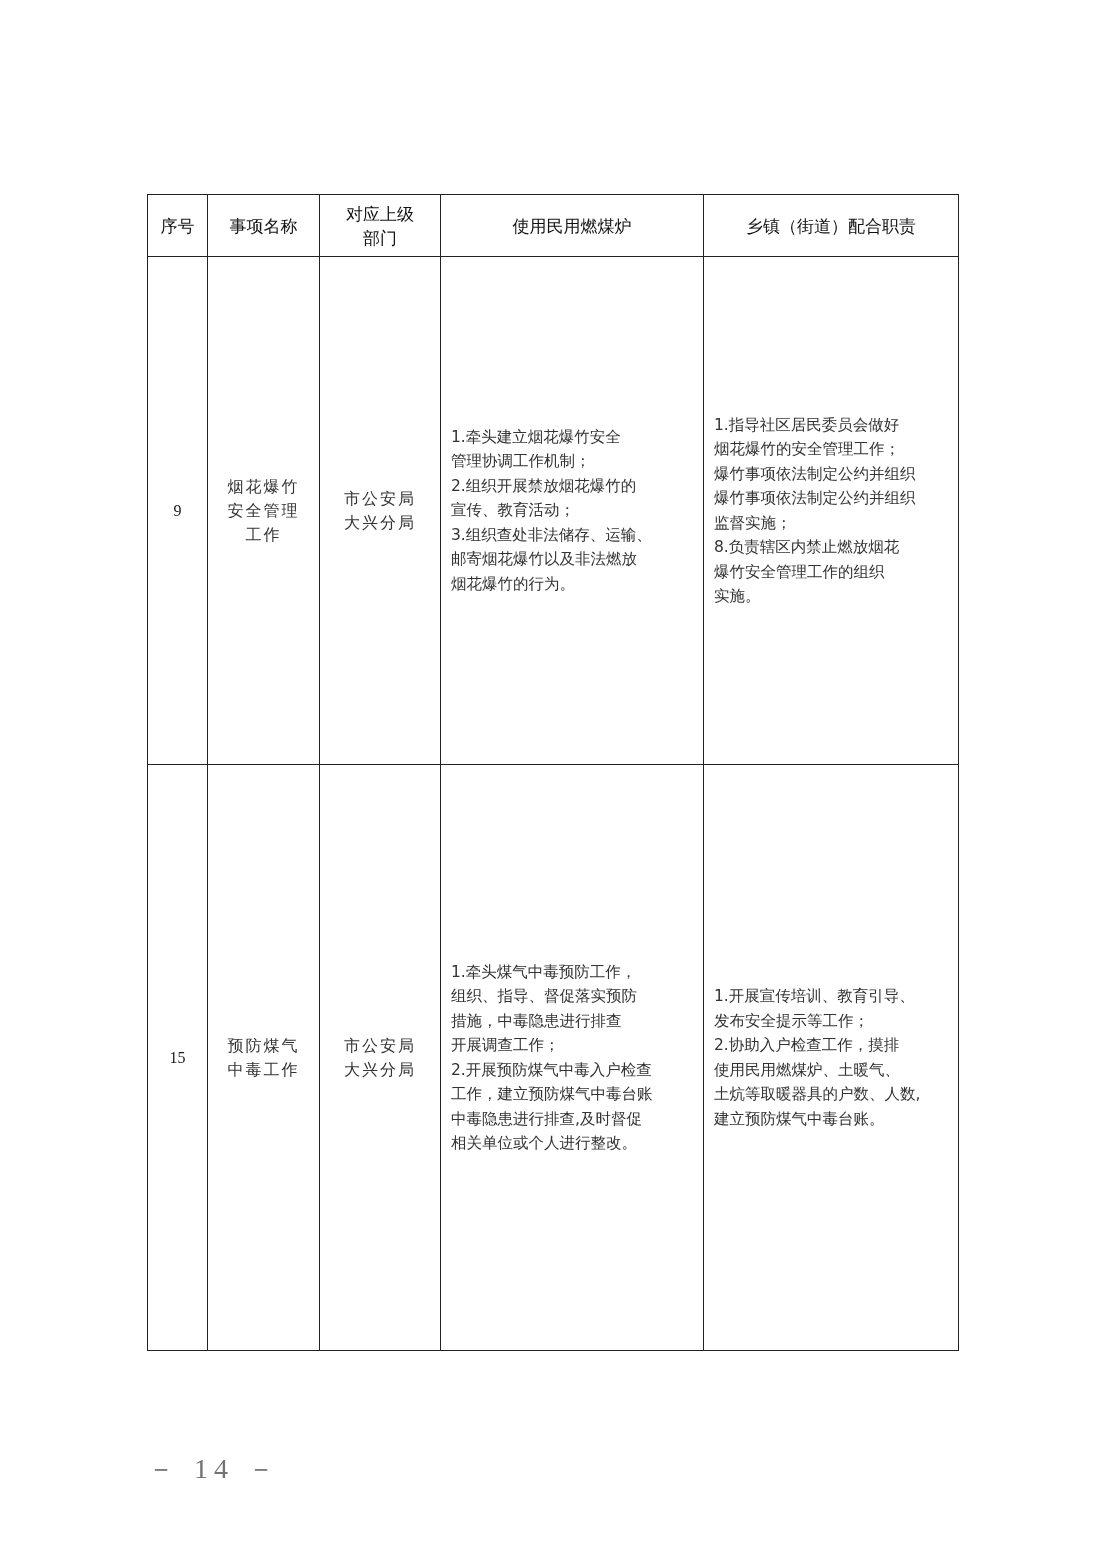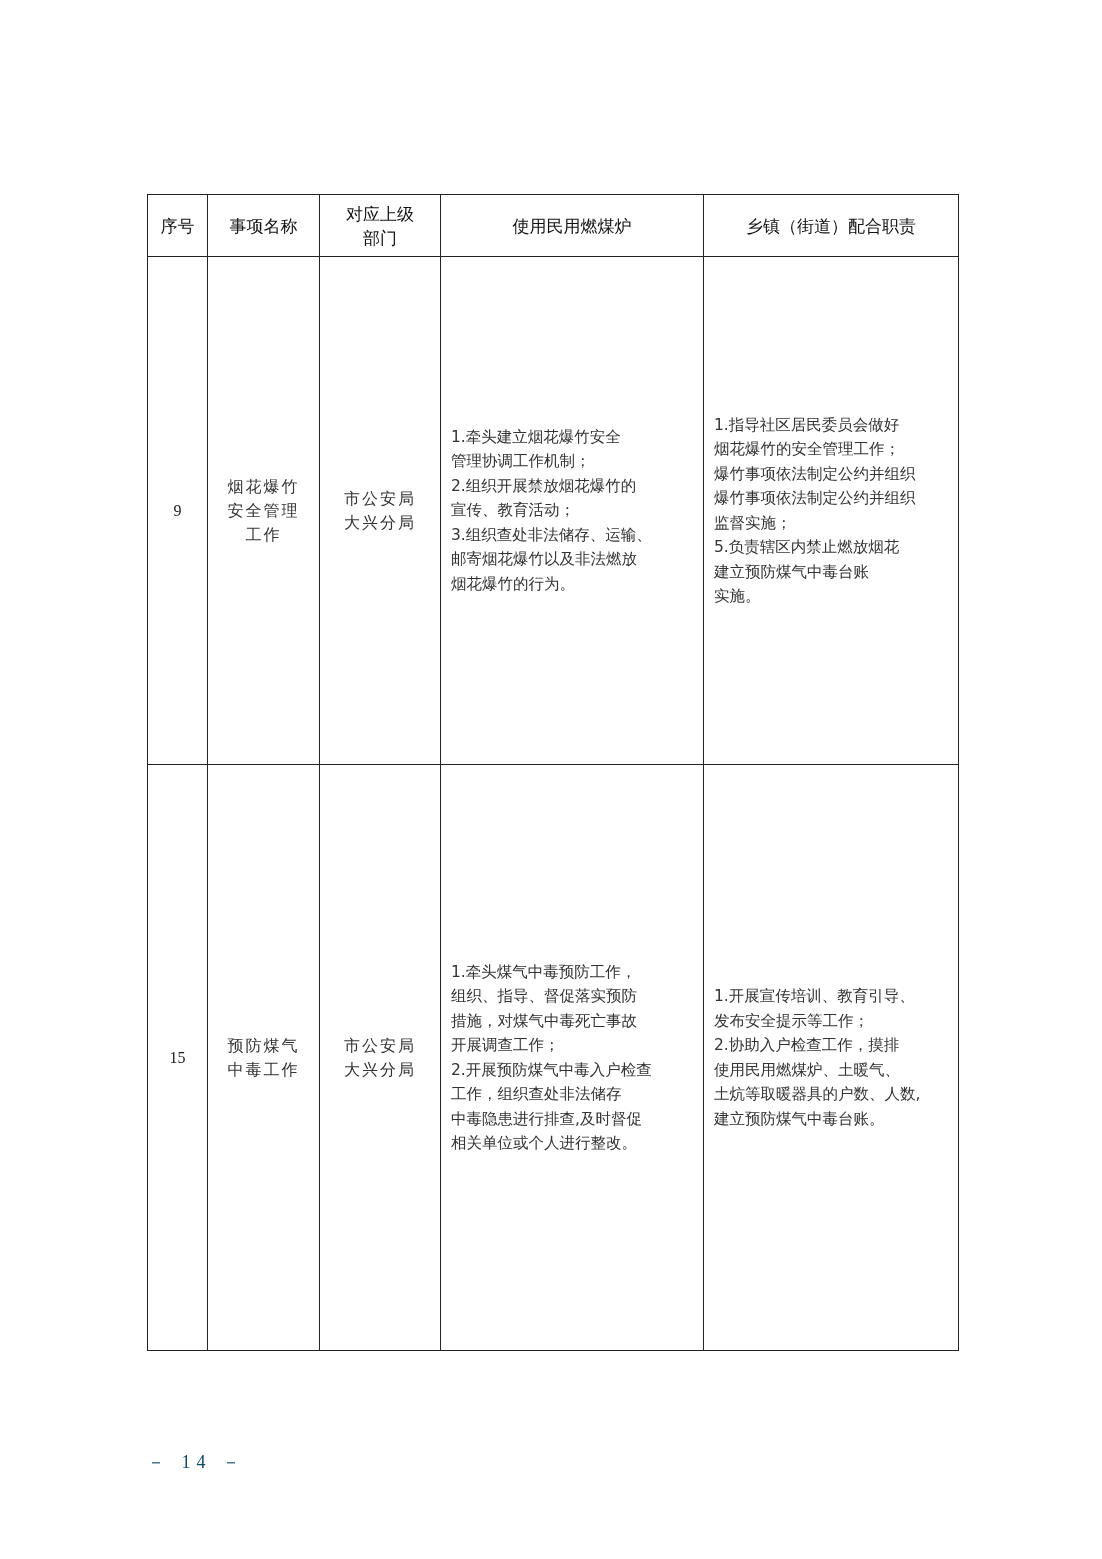--- a/index.html
+++ b/index.html
@@ -12,22 +12,22 @@
                      font-size: 17px; height: 61px; text-align: center; line-height: 24px; color: #111; }
     .c1 { width: 60px; } .c2 { width: 112px; } .c3 { width: 121px; } .c4 { width: 263px; } .c5 { width: 255px; }
     .row9 td { height: 507px; }
     .row10 td { height: 585px; margin-top: 32px; }
     .num { text-align: center; font-size: 16px; font-family: "Liberation Serif", serif; }
     .center-text { text-align: center; font-size: 16px; line-height: 24px; letter-spacing: 2px;
                    font-family: "DejaVu Sans", sans-serif; color: #333; }
     .duty { padding: 0 8px 0 10px !important; font-size: 15.5px; line-height: 24.5px;
             font-family: "DejaVu Sans", sans-serif; color: #333; }
     .duty .line { display: block; white-space: nowrap; }
-    .page-number { position: absolute; left: 147px; top: 1450px; font-size: 18px;
-                   font-family: "Liberation Serif", serif; letter-spacing: 6px; color: #0c4a6e; }
+    .page-number { position: absolute; left: 147px; top: 1450px; font-size: 28px;
+                   font-family: "Liberation Serif", serif; letter-spacing: 6px; color: #737373; }
   </style>
 </head>
 <body>
 
 <table class="page-table">
   <colgroup>
     <col class="c1">
       <col class="c2">
       <col class="c3">
       <col class="c4">
@@ -65,42 +65,42 @@
         <span class="line">3.组织查处非法储存、运输、</span>
         <span class="line">邮寄烟花爆竹以及非法燃放</span>
         <span class="line">烟花爆竹的行为。</span>
       </td>
       <td class="duty">
         <span class="line">1.指导社区居民委员会做好</span>
         <span class="line">烟花爆竹的安全管理工作；</span>
         <span class="line">爆竹事项依法制定公约并组织</span>
         <span class="line">爆竹事项依法制定公约并组织</span>
         <span class="line">监督实施；</span>
-        <span class="line">5.负责辖区内禁止燃放烟花</span>
-        <span class="line">建立预防煤气中毒台账</span>
+        <span class="line">8.负责辖区内禁止燃放烟花</span>
+        <span class="line">爆竹安全管理工作的组织</span>
         <span class="line">实施。</span>
       </td>
     </tr>
     <tr class="row10">
       <td class="num">15</td>
       <td class="center-text">
         <div>预防煤气</div>
         <div>中毒工作</div>
       </td>
       <td class="center-text">
         <div>市公安局</div>
         <div>大兴分局</div>
       </td>
       <td class="duty">
         <span class="line">1.牵头煤气中毒预防工作，</span>
         <span class="line">组织、指导、督促落实预防</span>
-        <span class="line">措施，对煤气中毒死亡事故</span>
+        <span class="line">措施，中毒隐患进行排查</span>
         <span class="line">开展调查工作；</span>
         <span class="line">2.开展预防煤气中毒入户检查</span>
-        <span class="line">工作，组织查处非法储存</span>
+        <span class="line">工作，建立预防煤气中毒台账</span>
         <span class="line">中毒隐患进行排查,及时督促</span>
         <span class="line">相关单位或个人进行整改。</span>
       </td>
       <td class="duty">
         <span class="line">1.开展宣传培训、教育引导、</span>
         <span class="line">发布安全提示等工作；</span>
         <span class="line">2.协助入户检查工作，摸排</span>
         <span class="line">使用民用燃煤炉、土暖气、</span>
         <span class="line">土炕等取暖器具的户数、人数,</span>
         <span class="line">建立预防煤气中毒台账。</span>

